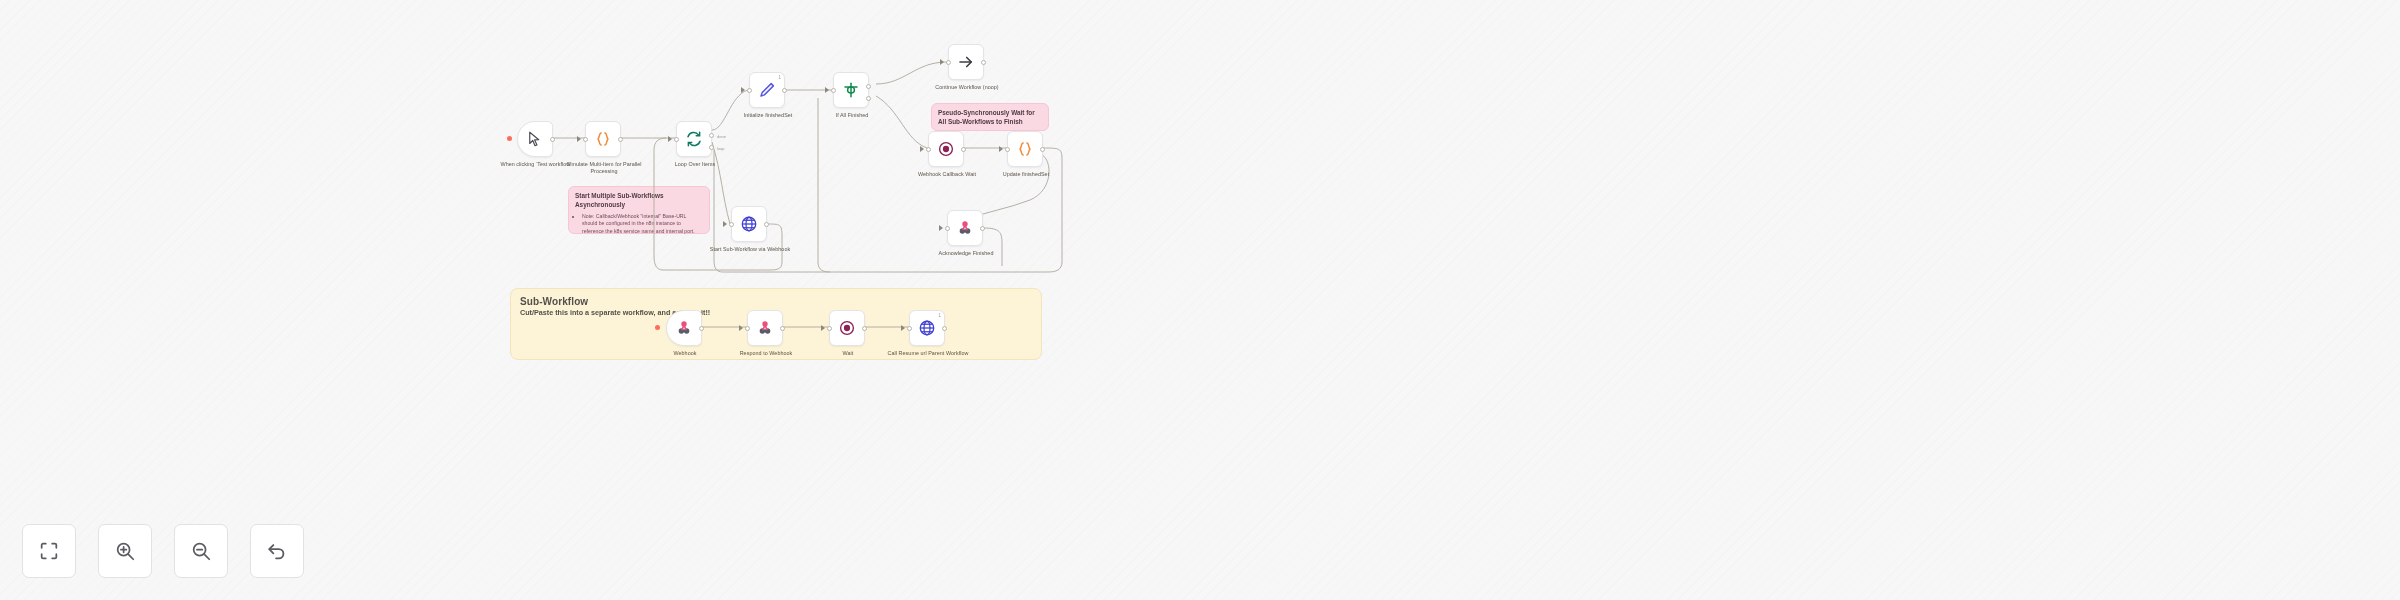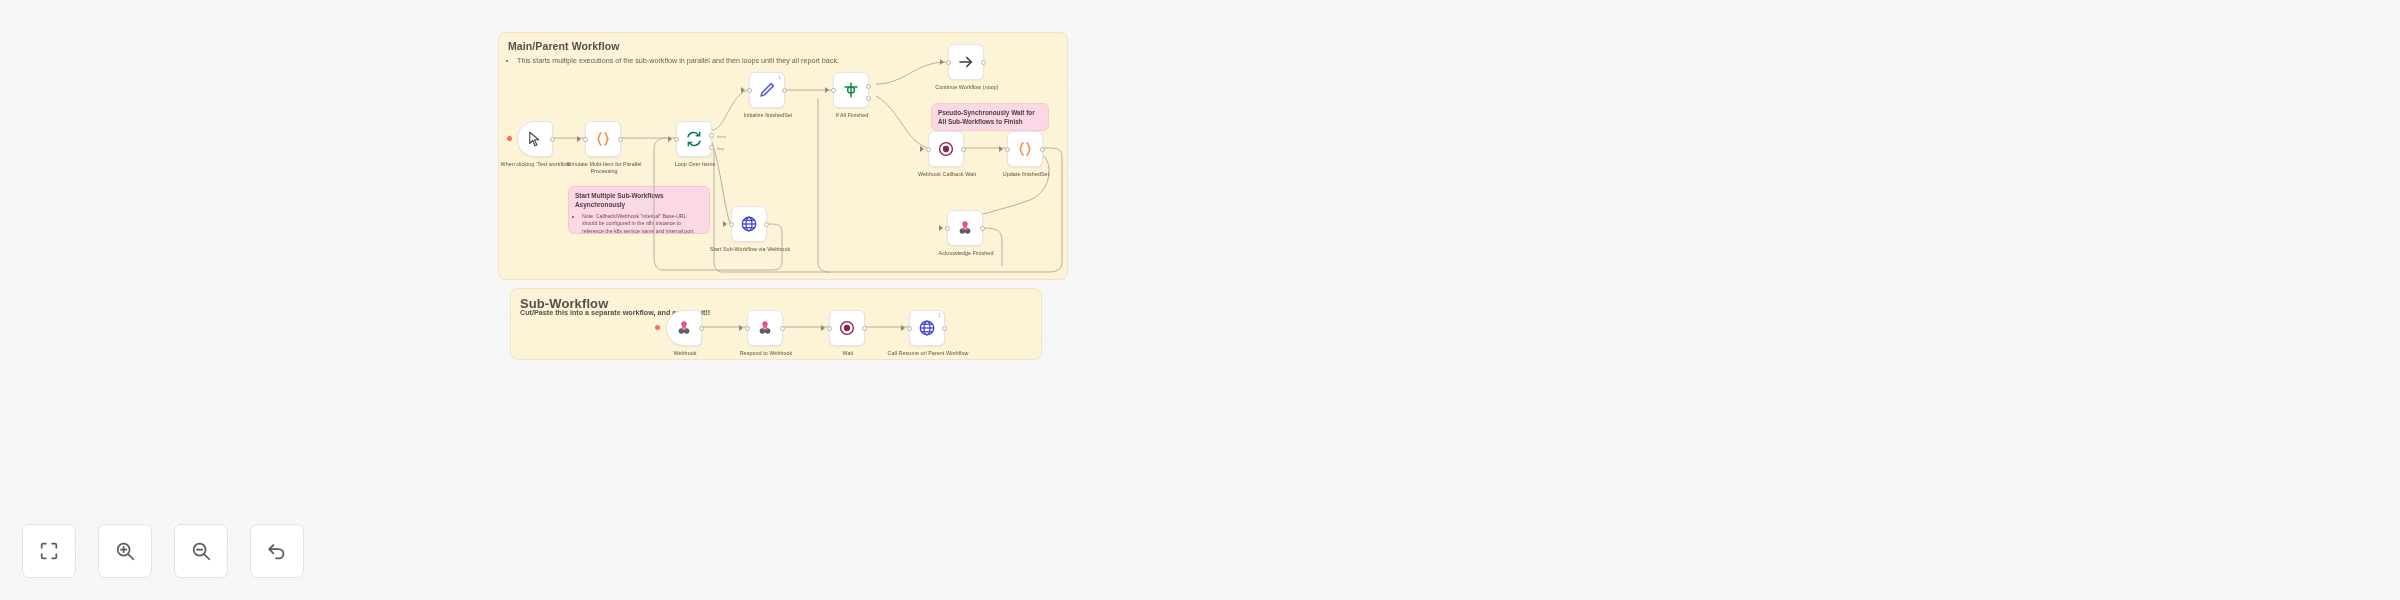--- a/index.html
+++ b/index.html
@@ -34,21 +34,21 @@
     color: #6b5e4d;
     line-height: 1.45;
   }
   .sticky-body ul { margin: 0; padding-left: 9px; list-style: disc; }
 
   #note-main { left: 498px; top: 32px; width: 570px; height: 248px; }
   #note-main .sticky-title { position: absolute; left: 9px; top: 7px; font-size: 10.5px; }
   #note-main .sticky-body { position: absolute; left: 9px; top: 23px; width: 540px; }
 
   #note-sub { left: 510px; top: 288px; width: 532px; height: 72px; }
-  #note-sub .sticky-title { position: absolute; left: 9px; top: 7px; font-size: 13px; }
+  #note-sub .sticky-title { position: absolute; left: 9px; top: 7px; font-size: 10px; }
   #note-sub .sticky-body { position: absolute; left: 9px; top: 19px; width: 500px; font-size: 7.2px; font-weight: bold; color:#52514a;}
 
   .sticky-pink {
     position: absolute;
     border-radius: 6px;
     background: #fbd9e3;
     border: 1px solid #f6c6d5;
   }
   .sticky-pink .pt {
     font-size: 6.4px; font-weight: bold; color: #4d3b43; line-height: 1.4;
@@ -142,28 +142,20 @@
     display: flex; align-items: center; justify-content: center;
     cursor: pointer;
   }
   .ctrl-btn svg { width: 22px; height: 22px; }
 </style>
 </head>
 <body>
 
 <div id="canvas">
 
-  <div class="sticky" id="note-main">
-    <div class="sticky-title">Main/Parent Workflow</div>
-    <div class="sticky-body">
-      <ul>
-          <li>This starts multiple executions of the sub-workflow in parallel and then loops until they all report back.</li>
-        </ul>
-    </div>
-  </div>
 
   <div class="sticky-pink" id="note-pink-async">
     <div class="pt">Start Multiple Sub-Workflows Asynchronously</div>
     <div class="pb">
       <ul>
           <li>Note: Callback/Webhook "internal" Base-URL should be configured in the n8n instance to reference the k8s service name and internal port.</li>
         </ul>
     </div>
   </div>
 

